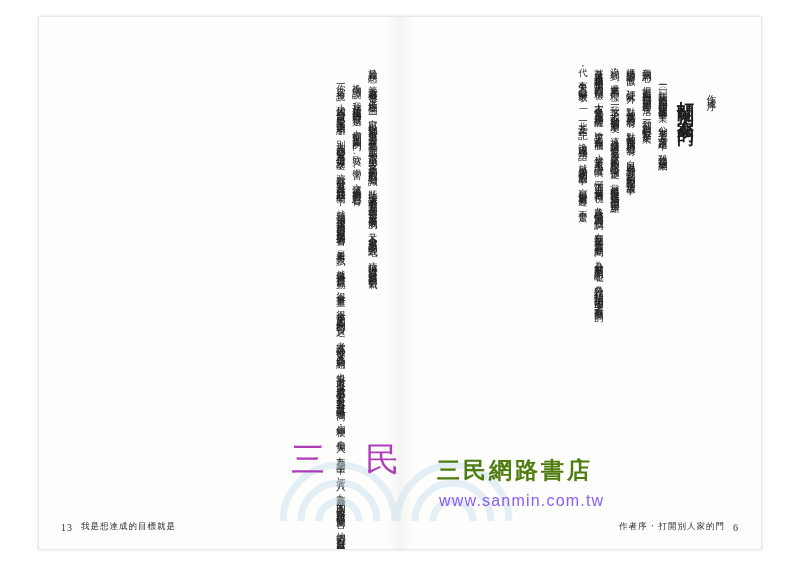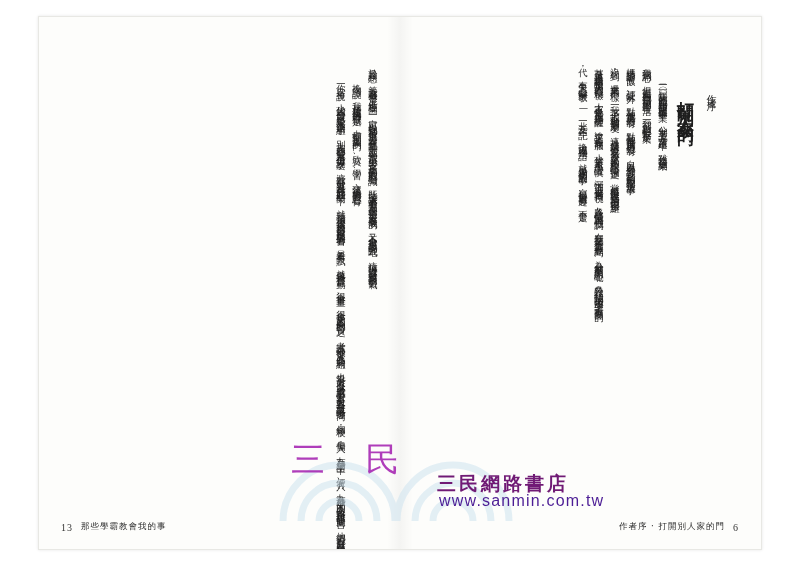--- a/index.html
+++ b/index.html
@@ -63,34 +63,33 @@
     top: 6px;
     width: 250px;
     height: 120px;
     opacity: 0.55;
   }
   .wm-text {
     position: absolute;
     left: 398px;
     top: 58px;
     font-family: "DejaVu Sans", "Liberation Sans", sans-serif;
-    font-size: 19px;
+    font-size: 23px;
     font-weight: bold;
-    color: #701a75;
+    color: #4d7c0f;
     letter-spacing: 3px;
     white-space: nowrap;
-    margin-top: 16px;
   }
   .wm-url {
     position: absolute;
     left: 400px;
     top: 95px;
     font-family: "Liberation Sans", sans-serif;
     font-size: 16px;
-    color: #4c1d95;
+    color: #8b5cf6;
     letter-spacing: 1.2px;
     white-space: nowrap;
   }
   .wm-min {
     position: absolute;
     left: 252px;
     top: 40px;
     font-family: Liberation Serif, serif;
     font-size: 34px;
     color: #a21caf;
@@ -200,21 +199,21 @@
           <path d="M158 118 A 20 20 0 0 1 198 118"></path>
         </g>
       </svg>
       <div class="wm-min">三 民</div>
       <div class="wm-text">三民網路書店</div>
       <div class="wm-url">www.sanmin.com.tw</div>
     </div>
 
     <div class="footer" id="footer-left">
       <span class="pageno">13</span>
-      <span>那些學霸教會我的事</span>
+      <span>我是想達成的目標就是</span>
     </div>
 
     <div class="footer" id="footer-right">
       <span>作者序 · 打開別人家的門</span>
       <span class="pageno">6</span>
     </div>
 
   </div>
 </div>
 

